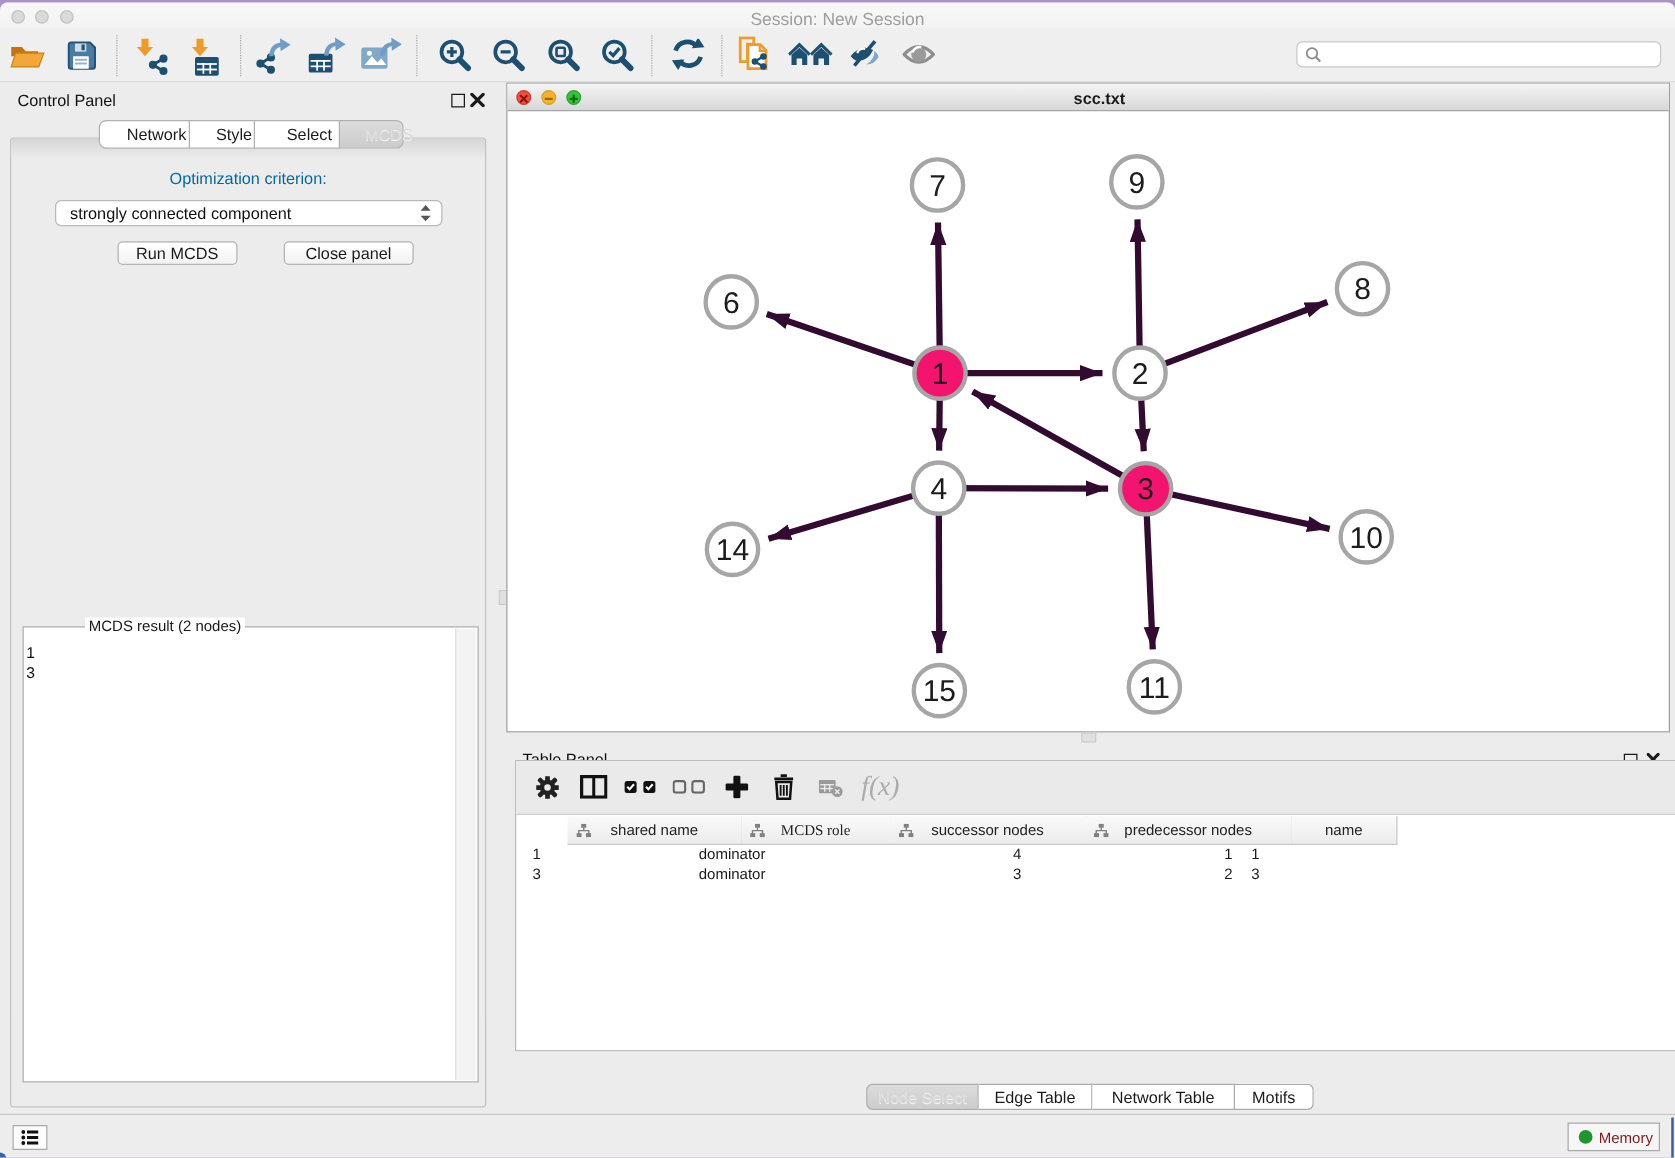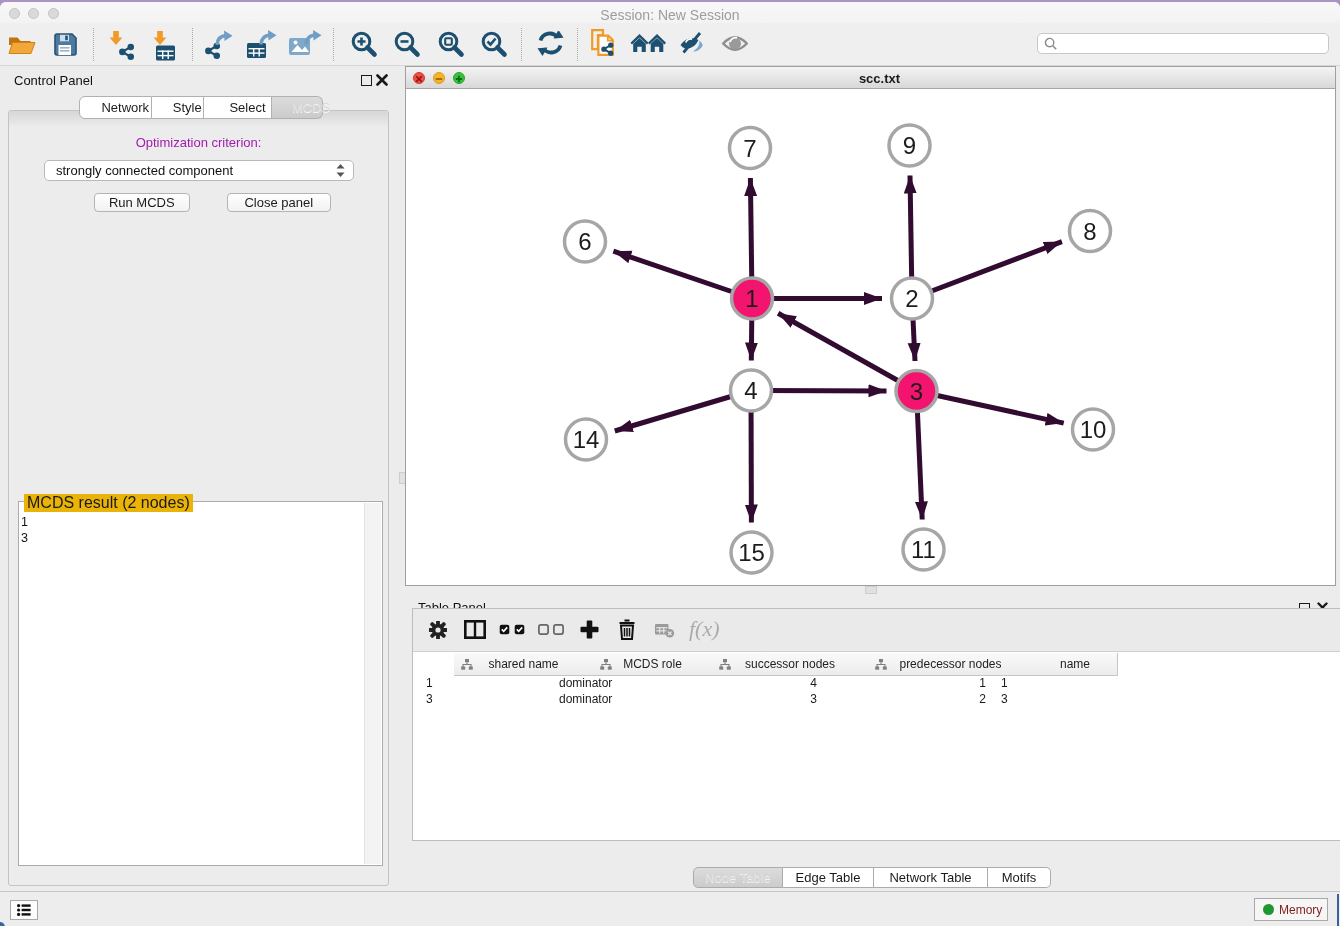--- a/index.html
+++ b/index.html
@@ -40,21 +40,21 @@
 #tblock{position:absolute;left:412px;top:542px;width:1077px;height:233px;background:#fff;
   border:1px solid #bdbdbd;box-sizing:border-box;}
 #ttool{position:absolute;left:0;top:0;width:100%;height:43px;background:#eaeaea;border-bottom:1px solid #d0d0d0;box-sizing:border-box;}
 .thcell{position:absolute;top:0;height:23px;box-sizing:border-box;background:linear-gradient(#fafafa,#ececec);
   border-right:1px solid #c6c6c6;border-bottom:1px solid #c6c6c6;font-size:12px;color:#222;text-align:center;line-height:22px;margin-left:40px;}
 .trow{position:absolute;font-size:12px;color:#1a1a1a;}
 .wtab{position:absolute;top:0;height:21px;box-sizing:border-box;background:#fff;border:1px solid #ababab;
   border-left:none;font-size:13px;color:#1b1b1b;text-align:center;line-height:19px;}
 .wtabsel{background:linear-gradient(#dcdcdc,#cccccc);color:#d9d9d9;text-shadow:0 1px 0 #f2f2f2;}
 #statusbar{position:absolute;top:891px;left:0;width:1340px;height:35px;background:#ededed;border-top:1px solid #c6c6c6;box-sizing:border-box;}
-.gb-label{position:absolute;font-size:16px;color:#1a1a1a;background:#eab308;padding:0 3px;}
+.gb-label{position:absolute;font-size:12px;color:#1a1a1a;background:#ffffff;padding:0 3px;margin-left:44px;}
 </style></head><body>
 <div id="app"></div>
 <div id="titlebar">
  <div class="tl" style="left:8.5px;"></div>
  <div class="tl" style="left:28px;"></div>
  <div class="tl" style="left:47.5px;"></div>
 </div>
 <div id="wtitle">Session: New Session</div>
 <div id="toolbar">
     <div class="tsep" style="left:93px;"></div>
@@ -202,21 +202,21 @@
     <div class="abs hdrtext" style="left:14px;top:7px;">Control Panel</div>
     <div class="abs" style="left:361px;top:9px;width:9px;height:9px;border:1.6px solid #1a1a1a;"></div>
     <svg class="abs" style="left:376px;top:8px;" width="12" height="12" viewBox="0 0 12 12">
       <path d="M1.5 1.5 L10.5 10.5 M10.5 1.5 L1.5 10.5" stroke="#1a1a1a" stroke-width="2.6" stroke-linecap="round"></path>
     </svg>
     <div class="tabseg" style="left:79px;top:30px;width:72.5px;border-radius:6px 0 0 6px;border-left:1px solid #b1b1b1;">Network</div>
     <div class="tabseg" style="left:151.5px;top:30px;width:52.5px;">Style</div>
     <div class="tabseg" style="left:204px;top:30px;width:68px;">Select</div>
     <div class="tabseg tabsel" style="left:272px;top:30px;width:51px;border-radius:0 6px 6px 0;">MCDS</div>
     <div id="cp-pane"></div>
-    <div class="abs" style="left:0px;top:69px;width:397px;text-align:center;font-size:13px;color:#a21caf;">Optimization criterion:</div>
+    <div class="abs" style="left:0px;top:69px;width:397px;text-align:center;font-size:13px;color:#0369a1;">Optimization criterion:</div>
     <div class="abs" style="left:44px;top:94px;width:310px;height:21px;background:#fff;border:1px solid #b9b9b9;border-radius:5px;box-sizing:border-box;font-size:13px;color:#111;line-height:19px;padding-left:11px;">strongly connected component<svg width="11" height="15" viewBox="0 0 11 15" style="position:absolute;right:7px;top:2px;">
         <path d="M1.5 5.5 L5.5 1 L9.5 5.5 z" fill="#555"></path>
         <path d="M1.5 9.5 L5.5 14 L9.5 9.5 z" fill="#555"></path>
       </svg></div>
     <div class="btn" style="left:93.5px;top:126.5px;width:96.5px;">Run MCDS</div>
     <div class="btn" style="left:203px;top:126.5px;width:103.5px;margin-left:24px;">Close panel</div>
     <div class="abs" style="left:18px;top:435px;width:365px;height:365px;border:1px solid #ababab;box-sizing:border-box;background:#fff;"></div>
     <div class="gb-label" style="left:24px;top:428px;">MCDS result (2 nodes)</div>
     <div class="abs" style="left:21px;top:449px;font-size:12.5px;color:#111;line-height:15.5px;">1<br>3</div>
     <div class="abs" style="left:364px;top:437px;width:16px;height:361px;background:#f3f3f3;border-left:1px solid #e2e2e2;"></div>
@@ -338,21 +338,21 @@
         <circle cx="14.8" cy="11.3" r="4.3" fill="#9a9a9a"></circle>
         <path d="M13.1 9.6 L16.5 13 M16.5 9.6 L13.1 13" stroke="#eaeaea" stroke-width="1.3"></path>
       </svg>
       <div class="abs" style="left:276px;top:7px;font-family:'Liberation Serif',serif;font-style:italic;font-size:22px;color:#ababab;">f(x)</div>
       <div class="thcell" style="left:1.0px;top:44px;width:140.0px;"><svg width="12" height="11" viewBox="0 0 12 11" style="position:absolute;left:7px;top:6px;">
           <rect x="4" y="0" width="4" height="3.2" fill="#808080"></rect>
           <path d="M6 3 V5.5 M2 8 V5.5 H10 V8" stroke="#808080" stroke-width="1.1" fill="none"></path>
           <rect x="0.2" y="7.5" width="4" height="3.2" fill="#808080"></rect>
           <rect x="7.8" y="7.5" width="4" height="3.2" fill="#808080"></rect>
         </svg>shared name</div>
-      <div class="thcell" style="left:140.0px;top:44px;width:120.0px;"><svg width="12" height="11" viewBox="0 0 12 11" style="position:absolute;left:7px;top:6px;">
+      <div class="thcell" style="left:140.0px;top:44px;width:120.0px;font-family:Liberation Serif, serif;"><svg width="12" height="11" viewBox="0 0 12 11" style="position:absolute;left:7px;top:6px;">
           <rect x="4" y="0" width="4" height="3.2" fill="#808080"></rect>
           <path d="M6 3 V5.5 M2 8 V5.5 H10 V8" stroke="#808080" stroke-width="1.1" fill="none"></path>
           <rect x="0.2" y="7.5" width="4" height="3.2" fill="#808080"></rect>
           <rect x="7.8" y="7.5" width="4" height="3.2" fill="#808080"></rect>
         </svg>MCDS role</div>
       <div class="thcell" style="left:259.0px;top:44px;width:157.0px;"><svg width="12" height="11" viewBox="0 0 12 11" style="position:absolute;left:7px;top:6px;">
           <rect x="4" y="0" width="4" height="3.2" fill="#808080"></rect>
           <path d="M6 3 V5.5 M2 8 V5.5 H10 V8" stroke="#808080" stroke-width="1.1" fill="none"></path>
           <rect x="0.2" y="7.5" width="4" height="3.2" fill="#808080"></rect>
           <rect x="7.8" y="7.5" width="4" height="3.2" fill="#808080"></rect>
@@ -368,21 +368,21 @@
       <div class="trow" style="left:146px;top:67px;">dominator</div>
       <div class="trow" style="left:254px;top:67px;width:150px;text-align:right;">4</div>
       <div class="trow" style="left:423px;top:67px;width:150px;text-align:right;">1</div>
       <div class="trow" style="left:588px;top:67px;">1</div>
       <div class="trow" style="left:13px;top:83px;">3</div>
       <div class="trow" style="left:146px;top:83px;">dominator</div>
       <div class="trow" style="left:254px;top:83px;width:150px;text-align:right;">3</div>
       <div class="trow" style="left:423px;top:83px;width:150px;text-align:right;">2</div>
       <div class="trow" style="left:588px;top:83px;">3</div>
     </div>
-    <div class="wtab wtabsel" style="left:693px;top:801px;width:90px;border-radius:5px 0 0 5px;border-left:1px solid #ababab;">Node Table</div>
+    <div class="wtab wtabsel" style="left:693px;top:801px;width:90px;border-radius:5px 0 0 5px;border-left:1px solid #ababab;">Node Select</div>
     <div class="wtab" style="left:783px;top:801px;width:91px;">Edge Table</div>
     <div class="wtab" style="left:874px;top:801px;width:114px;">Network Table</div>
     <div class="wtab" style="left:988px;top:801px;width:63px;border-radius:0 5px 5px 0;">Motifs</div>
   </div>
 <div id="statusbar">
     <div class="abs" style="left:10px;top:8px;width:28px;height:20px;background:#fcfcfc;border:1px solid #a9a9a9;box-sizing:border-box;">
       <svg width="14" height="12" viewBox="0 0 14 12" style="position:absolute;left:6px;top:3px;">
         <circle cx="1.6" cy="1.6" r="1.6" fill="#111"></circle>
         <circle cx="1.6" cy="6" r="1.6" fill="#111"></circle>
         <circle cx="1.6" cy="10.4" r="1.6" fill="#111"></circle>

